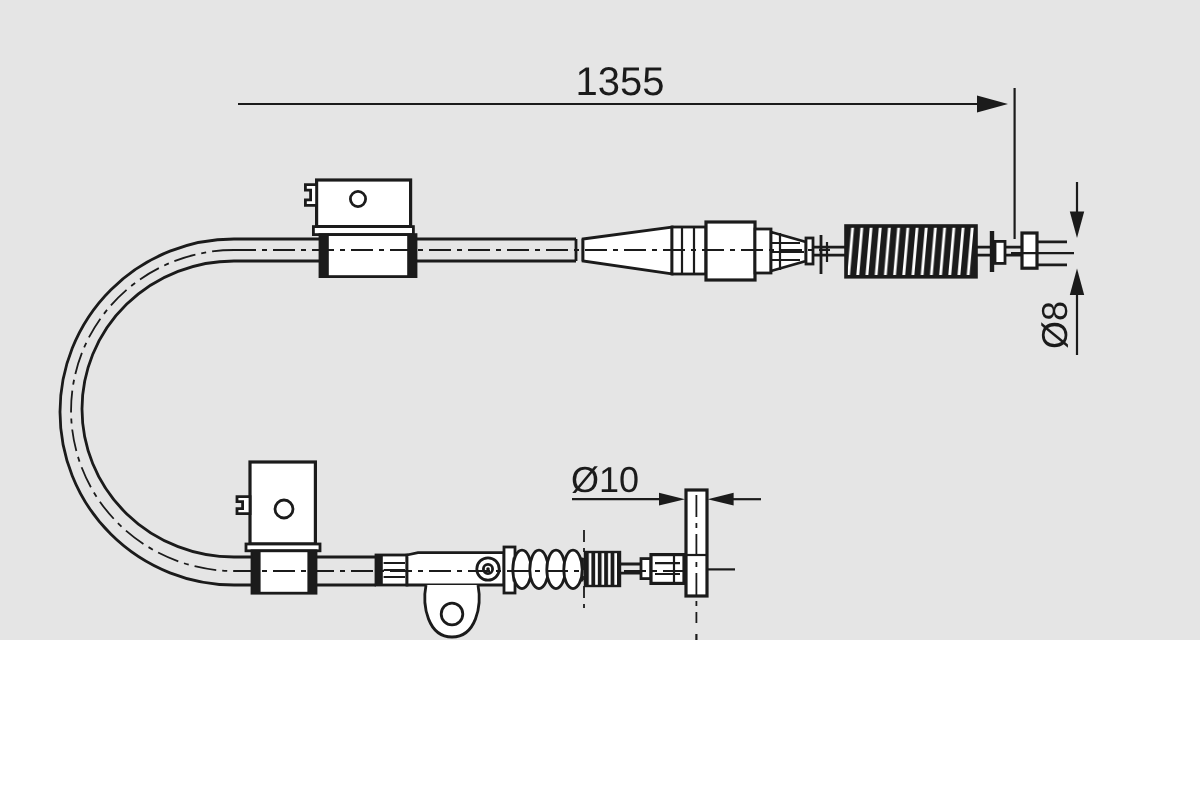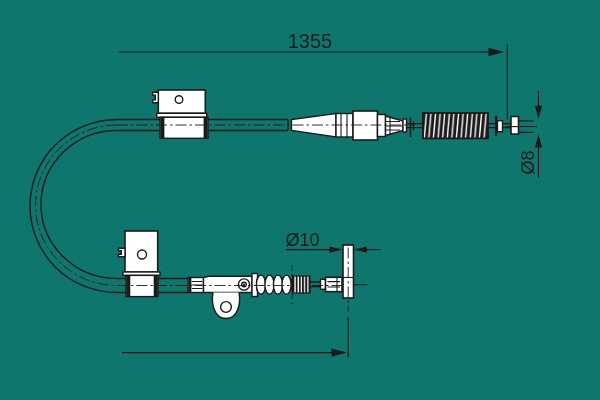--- a/index.html
+++ b/index.html
@@ -1,17 +1,17 @@
 <!DOCTYPE html>
 <html><head>
 <meta charset="utf-8">
 <style>
   html,body { margin:0; padding:0; background:#ffffff; }
   .canvas {
-    position:relative; width:600px; height:400px; background:#0f766e;
+    position:relative; width:600px; height:320px; background:#e5e5e5;
     font-family:"Liberation Sans", sans-serif;
   }
   svg { display:block; }
   .ln   { stroke:#1b1b1b; fill:none; stroke-width:1.4; stroke-linecap:butt; }
   .fillw{ fill:#ffffff; stroke:#1b1b1b; stroke-width:1.4; }
   .fillw2{ fill:#ffffff; stroke:#1b1b1b; stroke-width:1.6; }
   .thin { stroke:#1b1b1b; fill:none; stroke-width:1.1; }
   .cap  { stroke:#1b1b1b; stroke-width:4; fill:none; }
   .cl   { stroke:#1b1b1b; stroke-width:0.9; fill:none; stroke-dasharray:11 3 2.5 3; }
   .clv  { stroke:#1b1b1b; stroke-width:0.9; fill:none; stroke-dasharray:6 3 2 3; }

